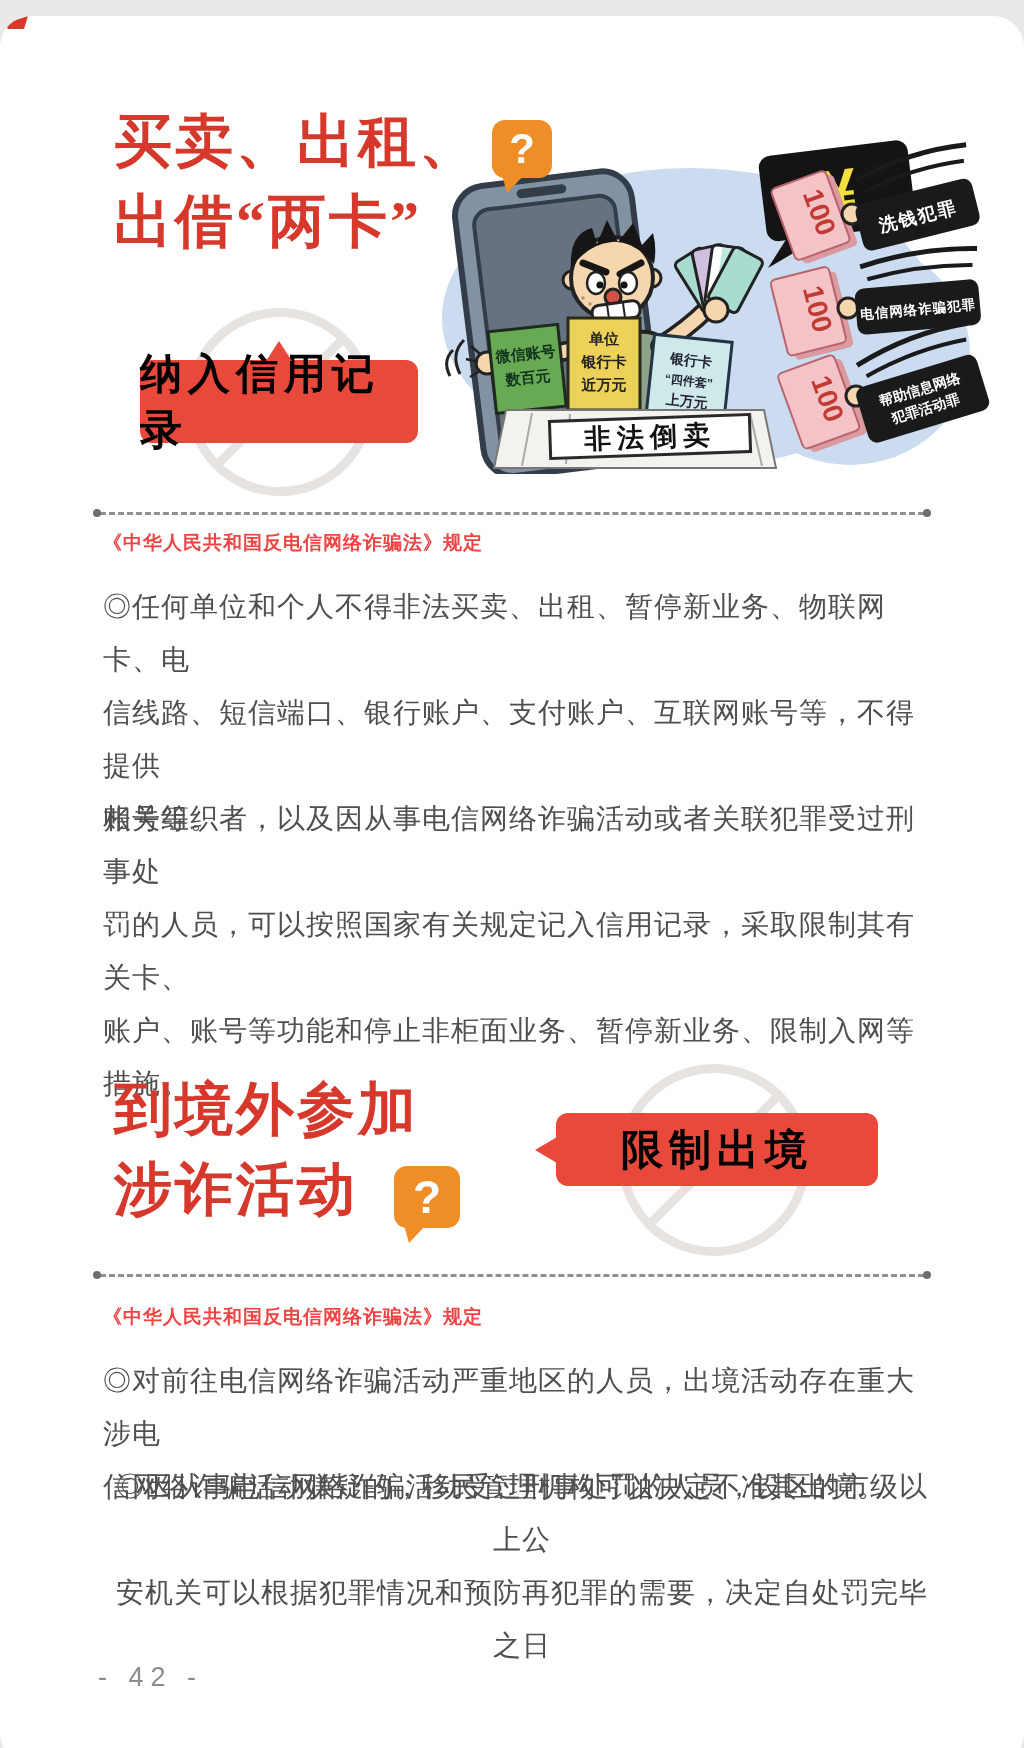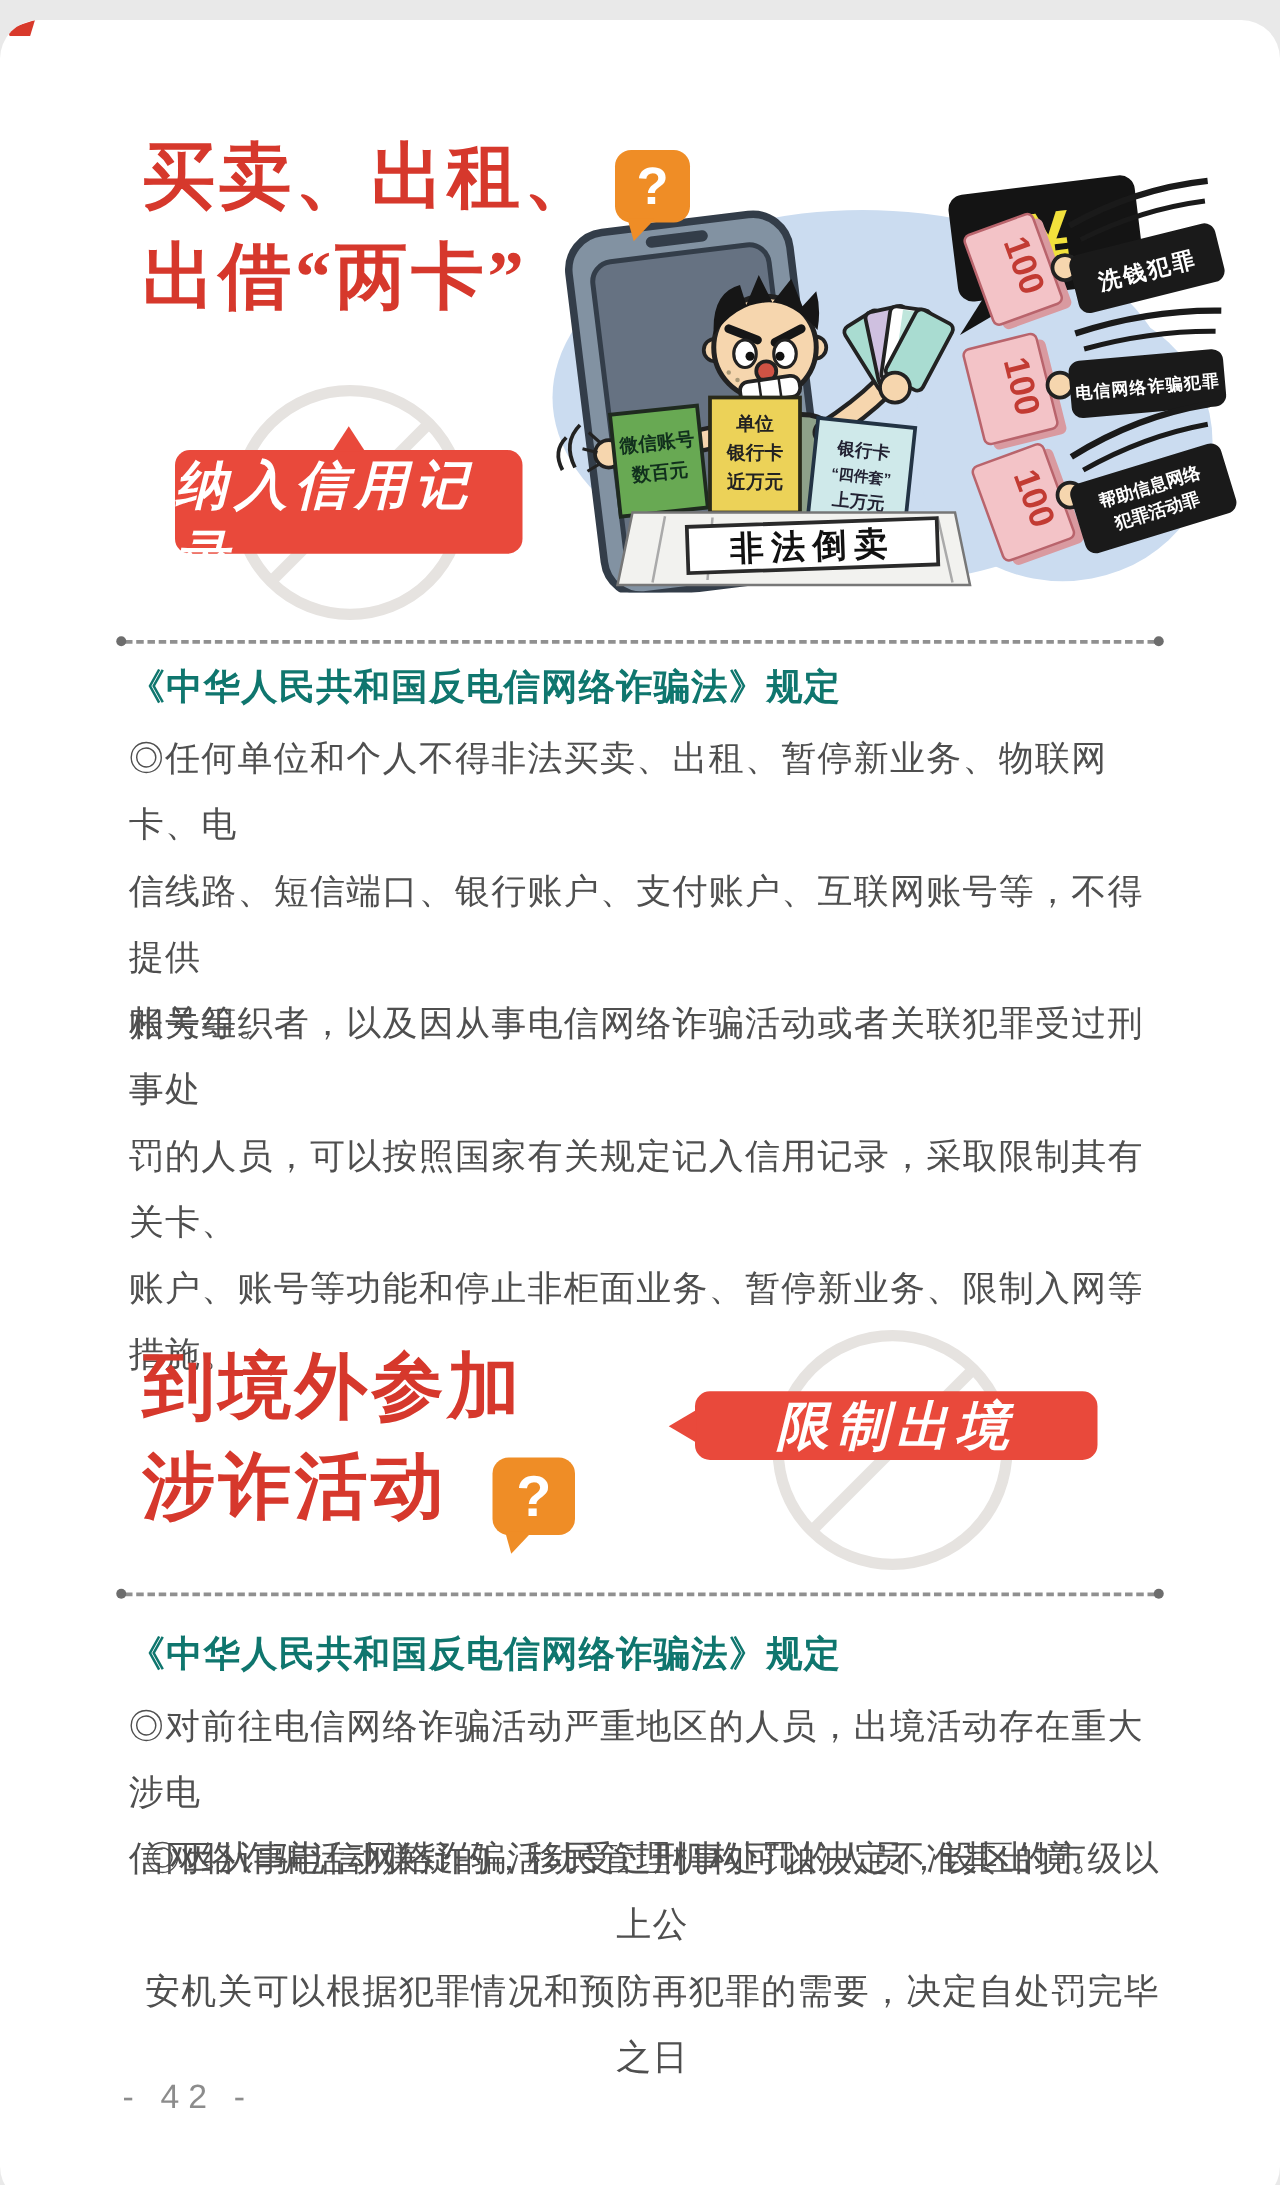--- a/index.html
+++ b/index.html
@@ -36,48 +36,48 @@
   
   .prohibit{position:absolute;border:9px solid #e6e3e0;border-radius:50%;z-index:1;}
   .prohibit::before{
     content:"";position:absolute;left:-6px;top:50%;width:calc(100% + 12px);height:9px;
     background:#e6e3e0;transform:translateY(-50%) rotate(-45deg);
   }
   #pc1{left:186px;top:292px;width:170px;height:170px;}
   #pc2{left:618px;top:1048px;width:174px;height:174px;}
   
   .badge{
-    position:absolute;background:#e9493b;border-radius:12px;color:#ffffff;font-weight:bold;
-    display:flex;align-items:flex-start;justify-content:center;letter-spacing:6px;z-index:4;font-style:italic;
+    position:absolute;background:#e9493b;border-radius:12px;color:#000000;font-weight:bold;
+    display:flex;align-items:center;justify-content:center;letter-spacing:6px;z-index:4;
   }
   #badge1{left:140px;top:344px;width:278px;height:83px;font-size:42px;}
   #badge1::before{
     content:"";position:absolute;top:-19px;left:50%;transform:translateX(-50%);
     border-left:13px solid transparent;border-right:13px solid transparent;
     border-bottom:20px solid #e9493b;
   }
-  #badge2{left:556px;top:1097px;width:322px;height:55px;font-size:42px;}
+  #badge2{left:556px;top:1097px;width:322px;height:73px;font-size:42px;}
   #badge2::before{
     content:"";position:absolute;left:-21px;top:50%;transform:translateY(-50%);
     border-top:13px solid transparent;border-bottom:13px solid transparent;
     border-right:22px solid #e9493b;
   }
   
   .divider{position:absolute;left:100px;width:824px;border-top:3px dashed #909090;z-index:2;}
   .divider::before,.divider::after{
     content:"";position:absolute;top:-6px;width:8px;height:8px;border-radius:50%;background:#6d6d6d;
   }
   .divider::before{left:-7px;}
   .divider::after{right:-7px;}
   #div1{top:496px;}
   #div2{top:1258px;}
   
   .law-heading{
-    position:absolute;left:103px;margin:0;color:#0f766e;font-weight:bold;
-    font-size:29px;letter-spacing:1px;z-index:2;
+    position:absolute;left:103px;margin:0;color:#ef4444;font-weight:bold;
+    font-size:19px;letter-spacing:1px;z-index:2;
   }
   #lh1{top:514px;}
   #lh2{top:1288px;}
   .para{
     position:absolute;left:103px;width:838px;color:#4f4f4f;
     font-size:28px;line-height:53px;letter-spacing:1px;z-index:2;
   }
   #p1{top:564px;}
   #p2{top:776px;}
   #p3{top:1338px;}

